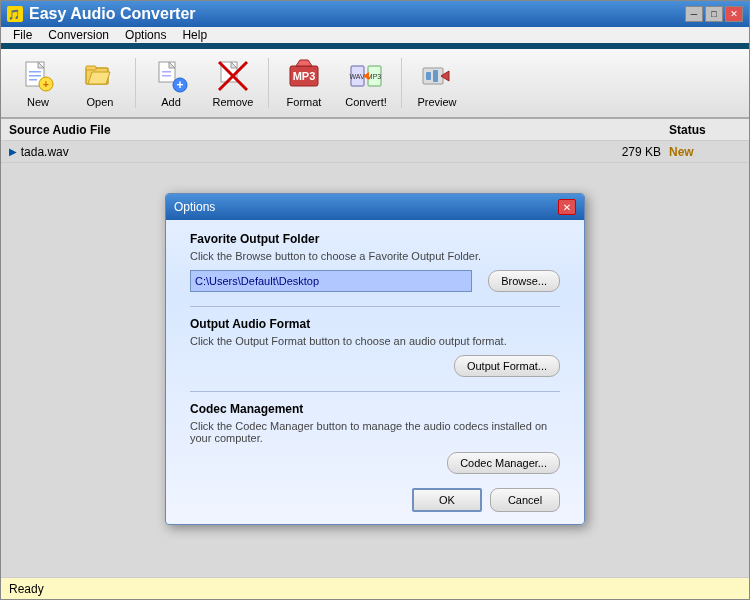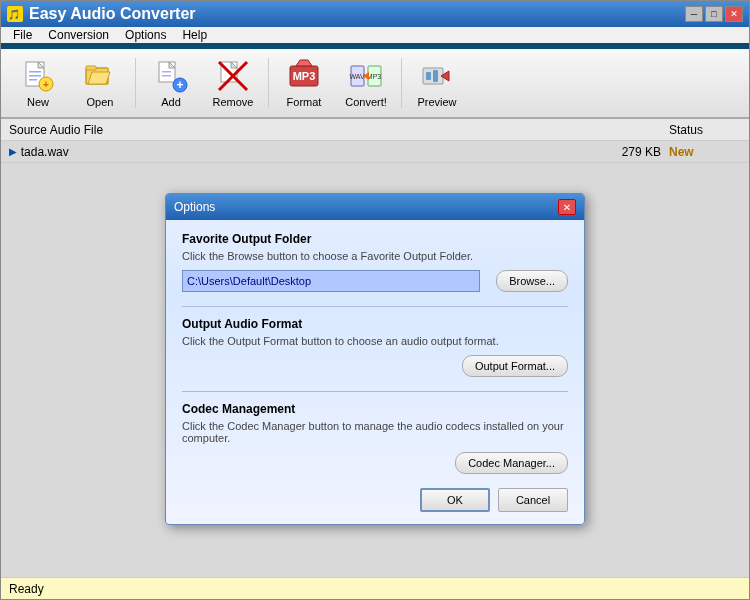--- a/index.html
+++ b/index.html
@@ -136,21 +136,21 @@
     }
 
     
     .file-list-header {
       background: #e8e8e8;
       height: 22px;
       display: flex;
       align-items: center;
       border-bottom: 1px solid #ccc;
       font-size: 12px;
-      font-weight: normal;
+      font-weight: bold;
       padding: 0 8px;
       flex-shrink: 0;
     }
     .file-list-header .col-name { flex: 1; }
     .file-list-header .col-size { width: 100px; text-align: right; margin-top: 36px; }
     .file-list-header .col-status { width: 80px; padding-left: 8px; }
 
     .file-list {
       background: white;
       flex: 1;
@@ -220,21 +220,21 @@
       border: 1px solid #cc0000;
       display: flex;
       align-items: center;
       justify-content: center;
       font-size: 10px;
       cursor: pointer;
       color: white;
       border-radius: 2px;
     }
     .dialog-body {
-      padding: 12px 16px;
+      padding: 12px 24px;
     }
     .dialog-section {
       margin-bottom: 14px;
     }
     .section-title {
       font-size: 12px;
       font-weight: bold;
       margin-bottom: 4px;
     }
     .section-desc {
@@ -281,21 +281,21 @@
       font-size: 11px;
       border-radius: 2px;
     }
     .btn-cancel {
       height: 24px;
       width: 70px;
       background: linear-gradient(to bottom, #f8f8f8, #ddd);
       border: 1px solid #aaa;
       cursor: pointer;
       font-size: 11px;
-      border-radius: 2px;
+      border-radius: 8px;
     }
     .section-divider {
       border: none;
       border-top: 1px solid #aabbdd;
       margin: 10px 0;
     }
 
     .file-content {
       position: relative;
       flex: 1;

